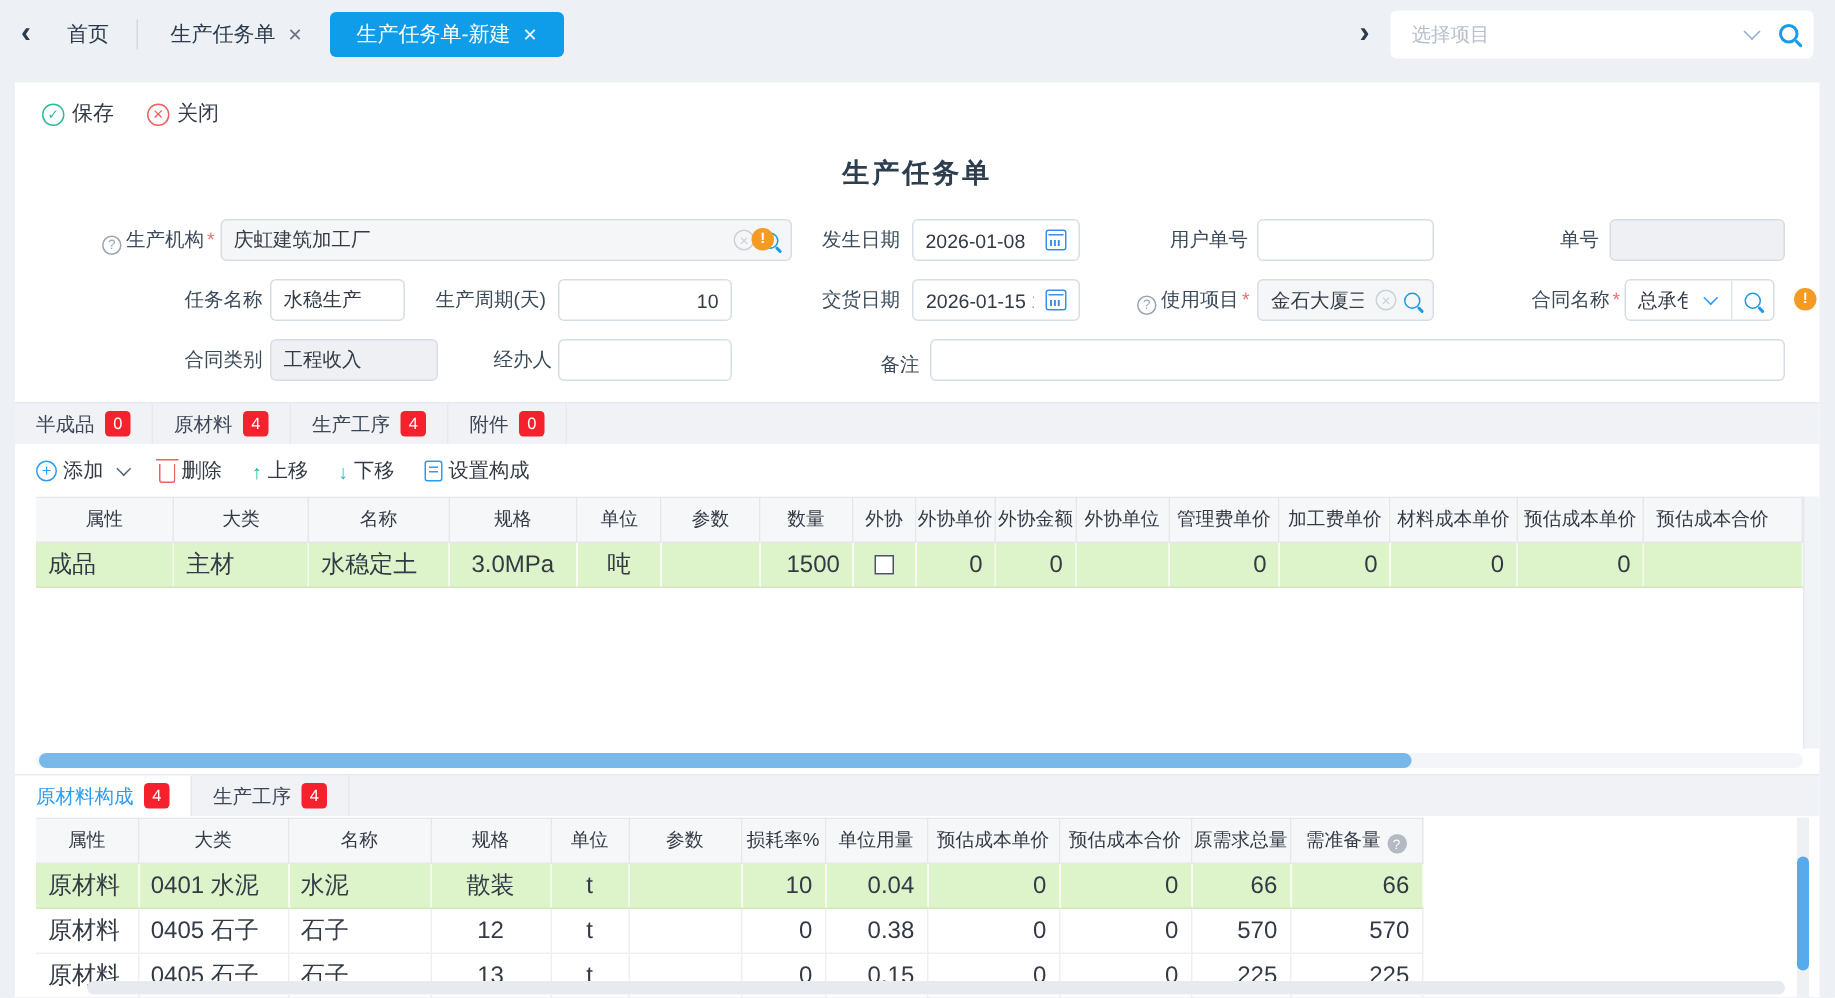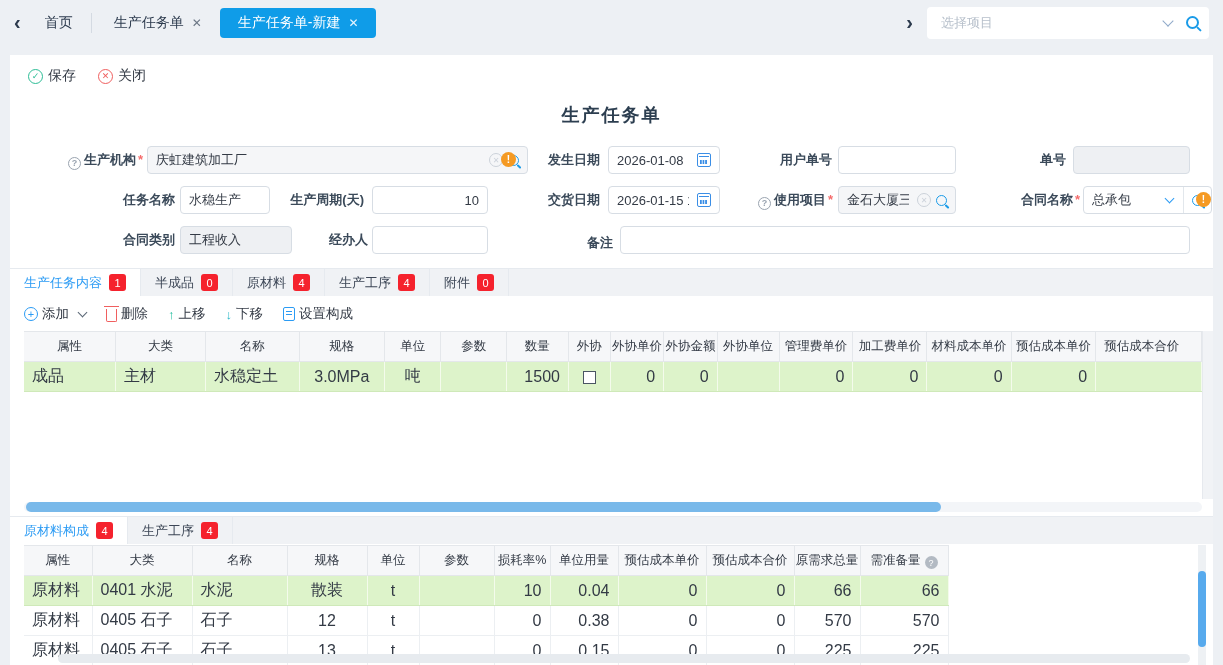--- a/index.html
+++ b/index.html
@@ -32,21 +32,21 @@
   
   .doc-toolbar { position:absolute; left:18px; top:12px; display:flex; gap:22px; }
   .dt-btn { display:flex; align-items:center; gap:5px; font-size:14px; color:#333a45; cursor:pointer; }
   .ic-circle { width:15px; height:15px; border-radius:50%; display:inline-flex; align-items:center; justify-content:center; font-size:9px; line-height:1; }
   .ic-save { border:1.4px solid #2dbd96; color:#2dbd96; }
   .ic-close { border:1.4px solid #f05f5f; color:#f05f5f; }
 
   .doc-title { position:absolute; left:0; top:48px; width:100%; text-align:center; font-size:18px; font-weight:bold; color:#2c3e50; letter-spacing:2px; }
 
   
-  .f-label { position:absolute; height:28px; line-height:28px; font-size:13px; color:#3b4a5a; text-align:right; white-space:nowrap;font-weight:bold; }
+  .f-label { position:absolute; height:28px; line-height:28px; font-size:13px; color:#3b4a5a; text-align:right; white-space:nowrap; }
   .f-label .req { color:#f56c6c; margin-left:2px; }
   .help-ic { display:inline-flex; width:13px; height:13px; border:1px solid #9aa4b0; border-radius:50%; color:#9aa4b0; font-size:9px; align-items:center; justify-content:center; margin-right:3px; vertical-align:-2px; }
   .f-input { position:absolute; height:28px; border:1px solid #d7dde4; border-radius:4px; background:#fff; display:flex; align-items:center; overflow:hidden; }
   .f-input input { border:none; outline:none; flex:1; min-width:0; height:100%; padding:0 8px; font-size:13px; color:#333a45; background:transparent; font-family:inherit; }
   .f-input.gray { background:#f5f6f8; }
   .f-input.disabled { background:#eef0f3;font-family:Liberation Serif, serif; }
   .f-input input.num { text-align:right; }
   .clear-ic { width:14px; height:14px; min-width:14px; border:1px solid #ccd2da; border-radius:50%; color:#ccd2da; font-size:8px; display:inline-flex; align-items:center; justify-content:center; margin-right:5px; cursor:pointer; }
   .in-ic { margin-right:8px; cursor:pointer; }
   .warn-ic { position:absolute; width:15px; height:15px; border-radius:50%; background:#f59a23; color:#fff; font-size:10px; font-weight:bold; display:flex; align-items:center; justify-content:center; }
@@ -182,21 +182,21 @@
     </div>
     <div class="f-input gray" style="left:828px;top:131px;width:118px;">
       <input type="text" value="金石大厦三" style="">
       <span class="clear-ic">✕</span>
       <span class="mag sm in-ic"></span>
     </div>
 
     <div class="f-label" style="left:985px;top:131px;width:85px;">
       <span>合同名称</span><span class="req">*</span>
     </div>
-    <div class="f-input" style="left:1073px;top:131px;width:129px;">
+    <div class="f-input" style="left:1073px;top:131px;width:100px;">
       <input type="text" value="总承包" style="">
       <span class="sel-chev"></span>
       <span class="in-sep"></span>
       <span class="mag sm in-ic" style="margin-left:8px;"></span>
     </div>
     <span class="warn-ic" style="left:1186px;top:137px;">!</span>
 
     <div class="f-label" style="left:103px;top:171px;width:62px;">合同类别</div>
     <div class="f-input disabled" style="left:170px;top:171px;width:112px;">
       <input type="text" disabled="" value="工程收入" style="">
@@ -206,24 +206,20 @@
     <div class="f-input" style="left:362px;top:171px;width:116px;">
       <input type="text" value="" style="">
     </div>
 
     <div class="f-label" style="left:558px;top:174px;width:45px;">备注</div>
     <div class="f-input" style="left:610px;top:171px;width:570px;">
       <input type="text" value="" style="">
     </div>
 
     <div class="tabsbar" style="top:213px;">
-      <span class="ctab active">
-        <span>生产任务内容</span>
-        <span class="badge">1</span>
-      </span>
       <span class="ctab">
         <span>半成品</span>
         <span class="badge">0</span>
       </span>
       <span class="ctab">
         <span>原材料</span>
         <span class="badge">4</span>
       </span>
       <span class="ctab">
         <span>生产工序</span>

